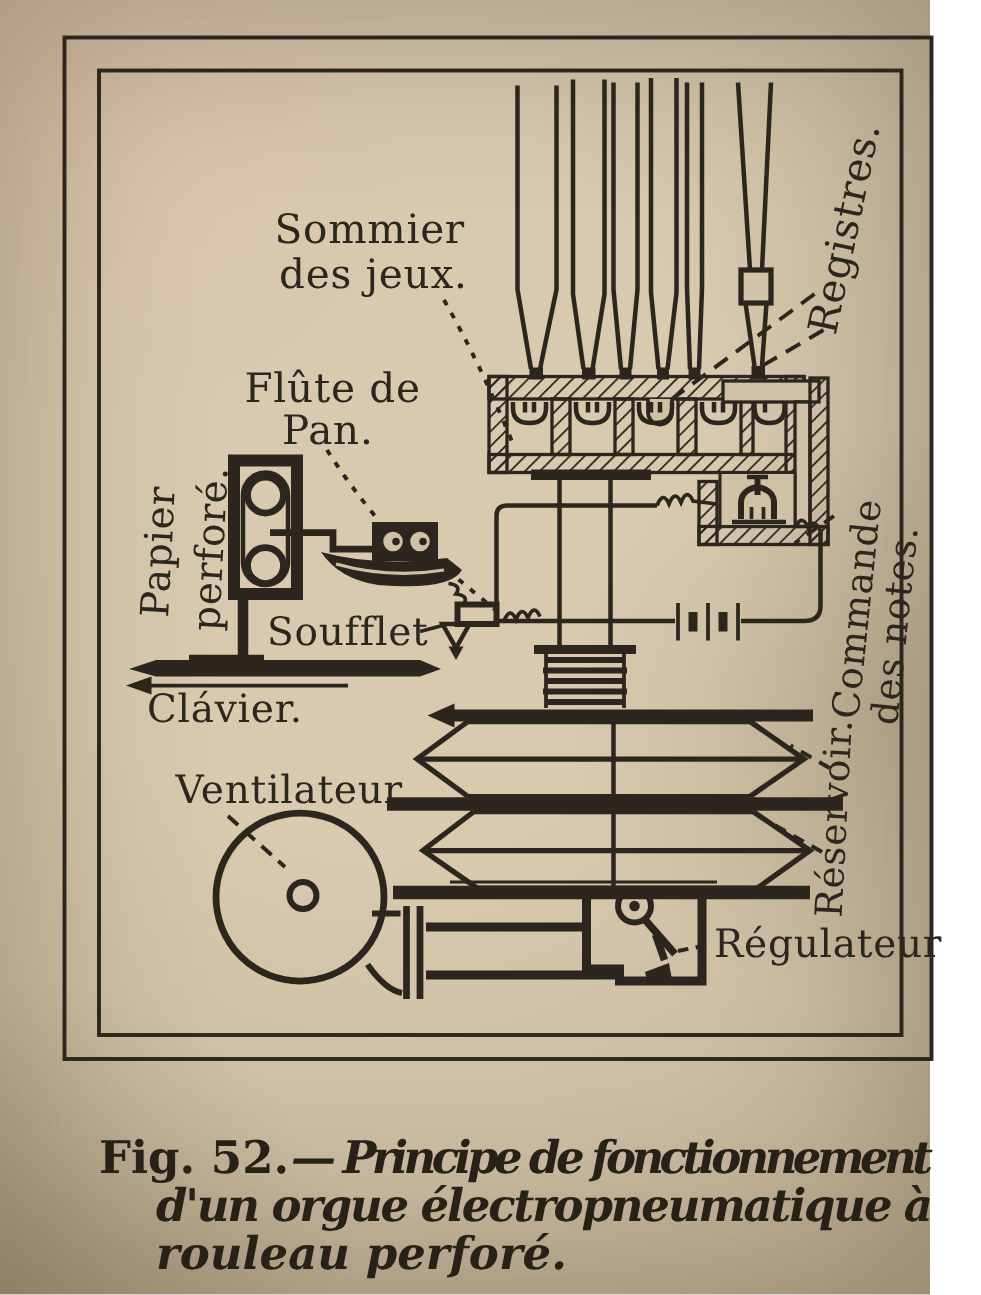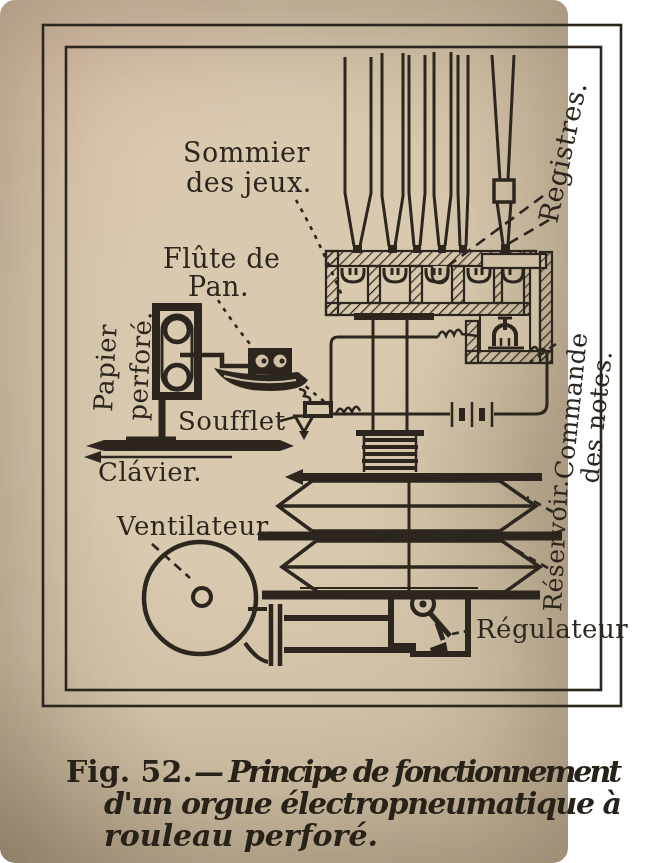--- a/index.html
+++ b/index.html
@@ -1,25 +1,24 @@
 <!DOCTYPE html>
 <html><head>
 <meta charset="utf-8">
 <style>
   html,body{margin:0;padding:0;}
   body{width:654px;height:863px;overflow:hidden;font-family:"DejaVu Serif", serif;}
   #page{
-    position:relative;width:568px;height:863px;
+    position:relative;width:620px;height:863px;
     background:
       radial-gradient(ellipse 50% 38% at 12% 6%, rgba(226,182,164,.33), rgba(226,182,164,0) 70%),
       radial-gradient(ellipse 45% 30% at 95% 55%, rgba(120,100,75,.20), rgba(120,100,75,0) 75%),
       radial-gradient(ellipse 55% 35% at 0% 100%, rgba(95,78,55,.28), rgba(95,78,55,0) 70%),
       radial-gradient(ellipse 120% 95% at 42% 38%, #d8c9af 30%, #cbbca2 55%, #b2a389 85%, #9c8d75 100%);
     box-shadow: inset 0 0 110px 25px rgba(92,76,54,.30);
-    border-radius: 15px;
   }
   svg{position:absolute;left:0;top:0;}
   .lbl{font-family:"DejaVu Serif", serif;fill:#2c261e;letter-spacing:.5px;}
   .cap{font-family:"DejaVu Serif", serif;fill:#272118;font-weight:bold;}
   .capi{font-style:italic;}
 </style>
 </head>
 <body>
 
 <div id="page">

